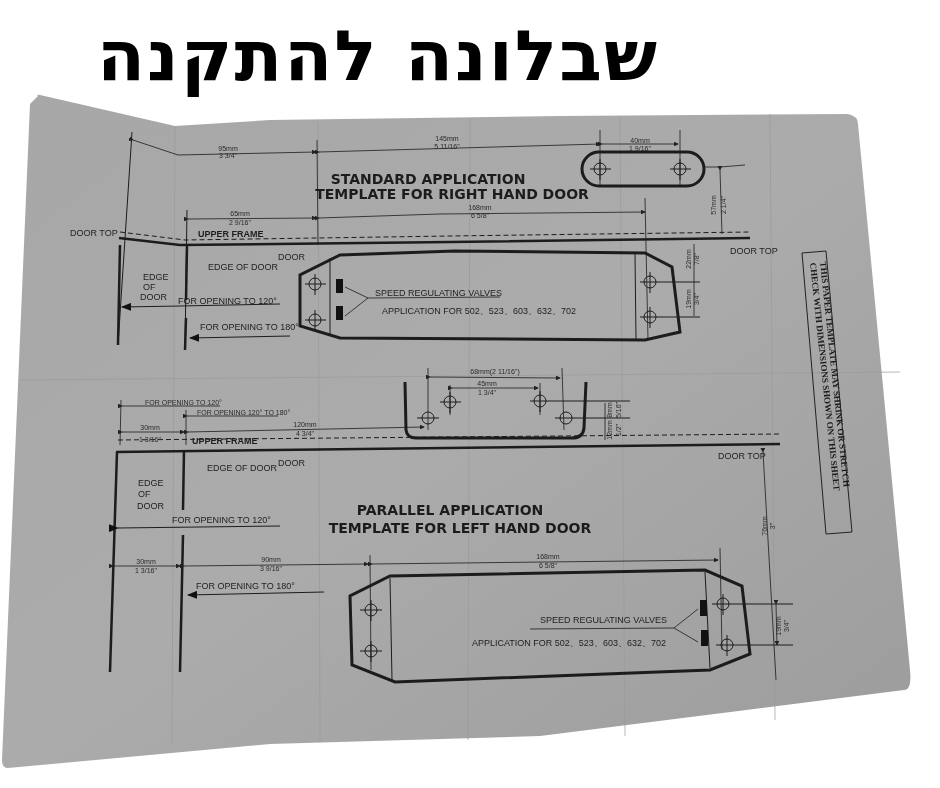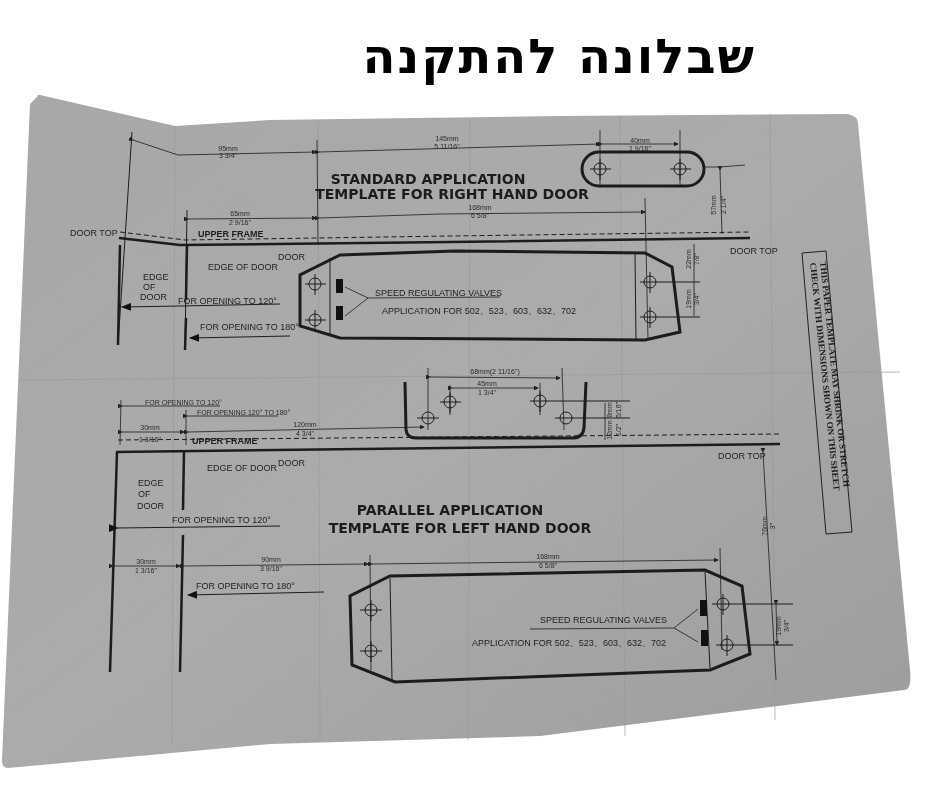--- a/index.html
+++ b/index.html
@@ -1,17 +1,17 @@
 <!DOCTYPE html>
 <html><head>
 <meta charset="utf-8">
 <style>
   html, body { margin:0; padding:0; background:#ffffff; }
   body { width:940px; height:788px; position:relative; overflow:hidden; font-family:"DejaVu Sans", sans-serif; }
-  .title { position:absolute; left:0; top:14px; width:756px; font-family:"DejaVu Sans", sans-serif; font-weight:bold; font-size:48px; line-height:84px; color:#000; direction:rtl; letter-spacing:2px; }
+  .title { position:absolute; left:0; top:14px; width:756px; text-align:center; font-family:"DejaVu Sans", sans-serif; font-weight:bold; font-size:70px; line-height:84px; color:#000; direction:rtl; letter-spacing:2px; }
   svg.sheet { position:absolute; left:0; top:0; }
   .t { font-family:"Liberation Sans", sans-serif; fill:#1e1e1e; }
   .dim { font-size:7px; fill:#2a2a2a; }
   .lbl { font-size:9px; }
   .head { font-family:"DejaVu Sans", sans-serif; font-weight:bold; font-size:14px; fill:#1c1c1c; }
   .bold { font-weight:bold; }
   .note { font-family:"Liberation Serif", serif; font-weight:bold; font-size:9px; fill:#1a1a1a; }
 </style>
 </head>
 <body>

